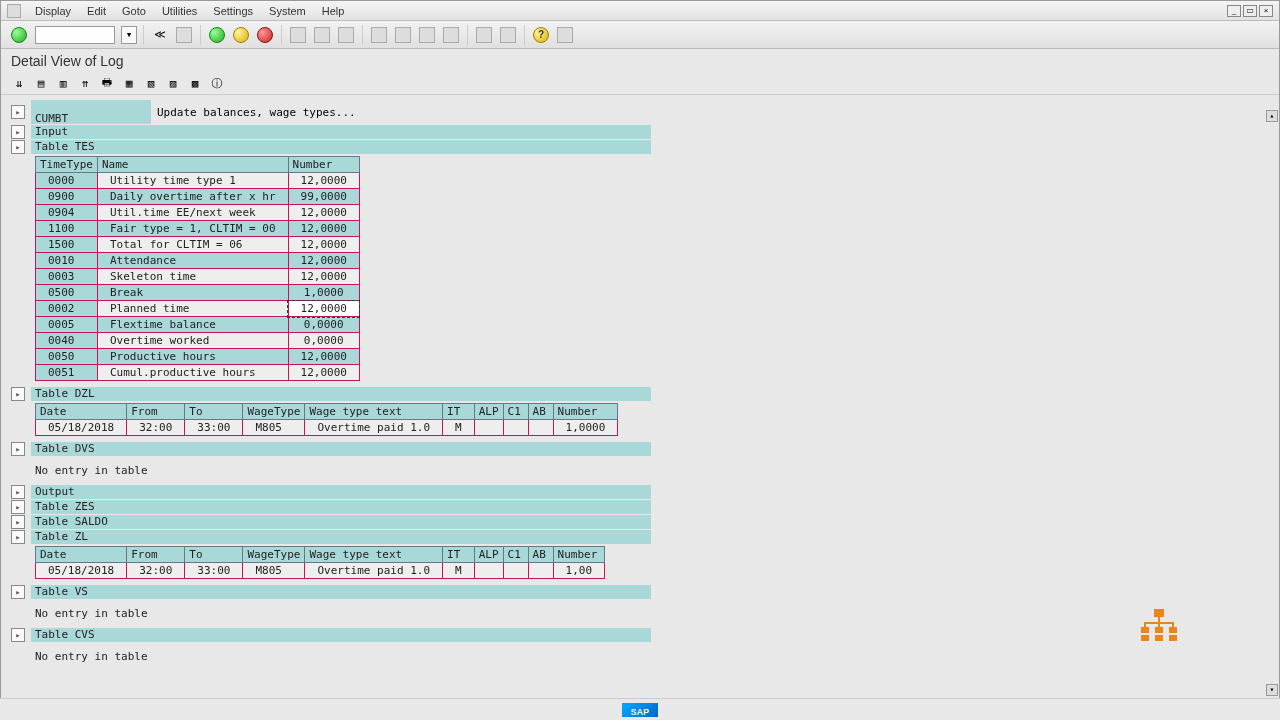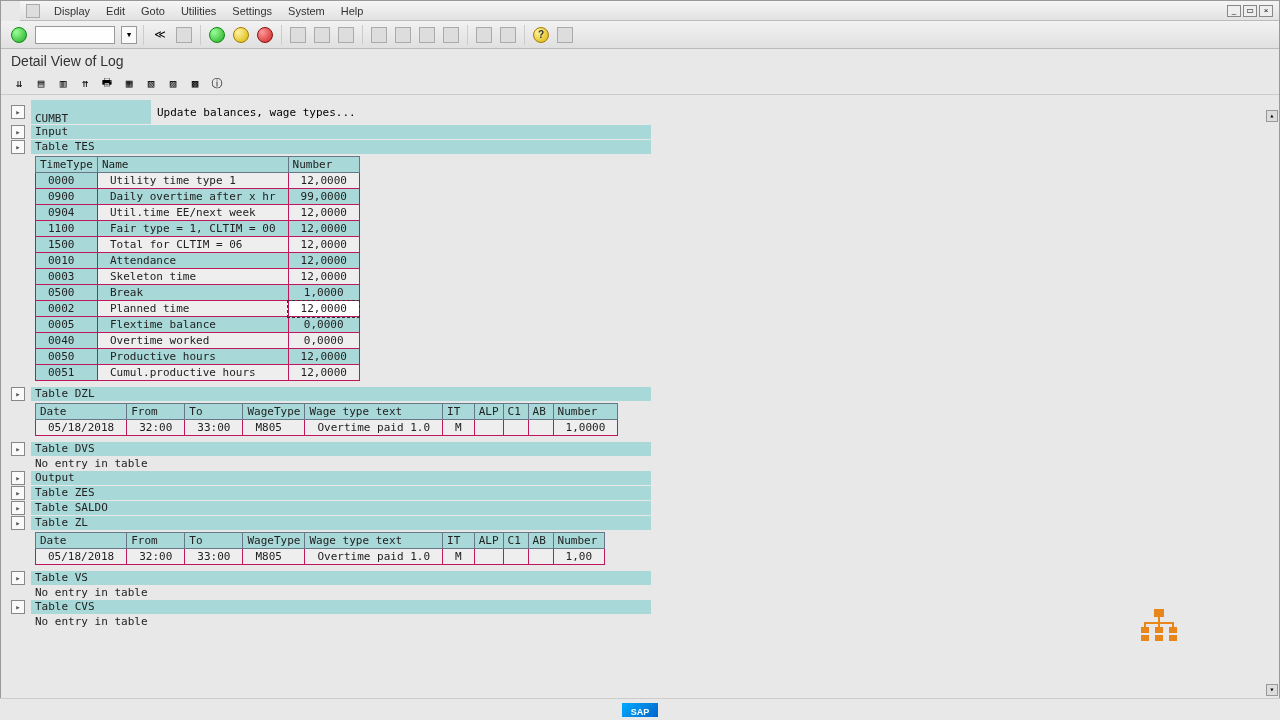--- a/index.html
+++ b/index.html
@@ -1,20 +1,20 @@
 <!DOCTYPE html>
 <html><head>
 <meta charset="utf-8">
 <style>
   * { box-sizing: border-box; margin: 0; padding: 0; }
   body { font-family: "Lucida Console", Monaco, monospace; font-size: 11px; background: #e8e8e8; width: 1280px; height: 720px; overflow: hidden; position: relative; }
   
   .window-frame { border: 1px solid #999; height: 100%; display: flex; flex-direction: column; }
   
-  .menubar { background: linear-gradient(#f5f5f5,#e2e2e2); height: 20px; display: flex; align-items: center; padding: 0 6px; border-bottom: 1px solid #bbb; font-family: Tahoma, sans-serif; font-size: 11px; gap: 0; margin-left: 19px; }
+  .menubar { background: linear-gradient(#f5f5f5,#e2e2e2); height: 20px; display: flex; align-items: center; padding: 0 6px; border-bottom: 1px solid #bbb; font-family: Tahoma, sans-serif; font-size: 11px; gap: 0; }
   .menubar .icon-left { width: 14px; height: 14px; margin-right: 6px; background: #ddd; border: 1px solid #aaa; }
   .menubar .menu-item { padding: 2px 8px; cursor: default; color: #333; }
   .menubar .spacer { flex: 1; }
   .menubar .win-btn { width: 14px; height: 12px; border: 1px solid #888; margin-left: 2px; background:#eee; font-size:8px; text-align:center; line-height:10px;}
   
   .toolbar { background: linear-gradient(#f2f2f2,#e0e0e0); height: 28px; display: flex; align-items: center; padding: 0 8px; gap: 4px; border-bottom: 1px solid #bbb; }
   .tb-btn { width: 20px; height: 20px; display:flex;align-items:center;justify-content:center; border-radius:3px; cursor:pointer; }
   .tb-green { width:16px;height:16px;border-radius:50%;background:radial-gradient(circle at 30% 30%, #9f9, #2a2);border:1px solid #181; }
   .cmd-box { width:80px; height:18px; background:#fefefe; border:1px solid #999; margin:0 2px; }
   .arrow-box{width:16px;height:18px;border:1px solid #999;background:#fafafa;display:flex;align-items:center;justify-content:center;}
@@ -31,21 +31,21 @@
   .stb-icon{width:16px;height:16px;display:flex;align-items:center;justify-content:center;}
   
   .content { flex:1; background:#e8e8e8; padding:4px 10px; overflow:auto; position:relative;}
   
   .section-row { display:flex; align-items:center; gap:6px; margin:1px 0;}
   .toggle-box{width:14px;height:14px;border:1px solid #888;background:#fafafa;display:flex;align-items:center;justify-content:center;font-size:9px;color:#555;cursor:pointer;}
   .hdr-bar{height:14px;background:#a8d8d8;flex:0 0 auto;padding:12px 4px;line-height:14px;color:#222;}
   .hdr-bar.w1{width:120px;}
   .hdr-full{height:14px;background:#a8d8d8;flex:0 0 620px;padding:0 4px;line-height:14px;color:#222;}
   
-  .plain-text{padding-left:24px;color:#222;margin:1px 0;}
+  .plain-text{padding-left:24px;color:#222;margin:8px 0;}
   
   table.data{border-collapse:collapse;margin:2px 0 6px 24px;}
   table.data th{background:#a8d8d8;border:1px solid #678;padding:1px 4px;text-align:left;font-weight:normal;color:#222;margin-left:14px;}
   table.data td{border:1px solid #be185d;padding:1px 12px;color:#222;background:#eee;}
   table.data tr.hl td{background:#a8d8d8;}
   table.data td.num{text-align:center;}
   table.data td.tt{background:#a8d8d8;}
   table.data td.sel{background:#fff;outline:1px dashed #333;}
   
   .footer{position:absolute;bottom:0;left:0;right:0;height:22px;background:#e8e8e8;border-top:1px solid #ccc;display:flex;align-items:center;justify-content:center;}

